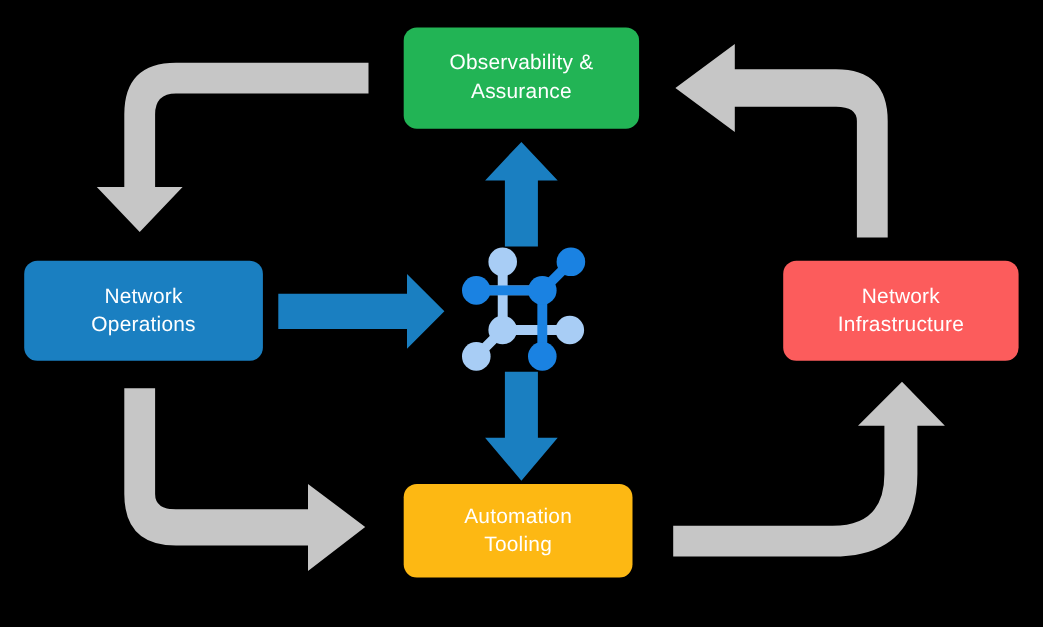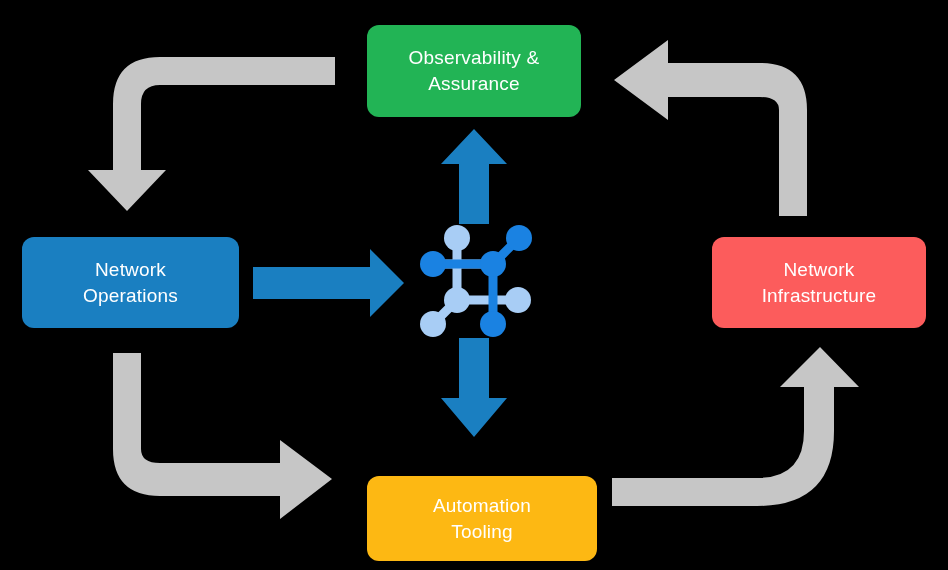--- a/index.html
+++ b/index.html
@@ -30,21 +30,21 @@
     box-sizing: border-box;
     padding: 4px 10px;
   }
   .node-label {
     display: block;
     white-space: pre-line;
   }
   #box-observability { left: 367px; top: 25px;  width: 214px; height: 92px; }
   #box-operations    { left: 22px;  top: 237px; width: 217px; height: 91px; }
   #box-infrastructure{ left: 712px; top: 237px; width: 214px; height: 91px; }
-  #box-automation    { left: 367px; top: 476px; width: 230px; height: 85px; }
+  #box-automation    { left: 367px; top: 440px; width: 208px; height: 85px; }
 
   .svg-layer {
     position: absolute;
     left: 0; top: 0;
     width: 948px;
     height: 570px;
   }
   #icon-layer { z-index: 3; }
   #arrow-layer { z-index: 2; }
 </style>

